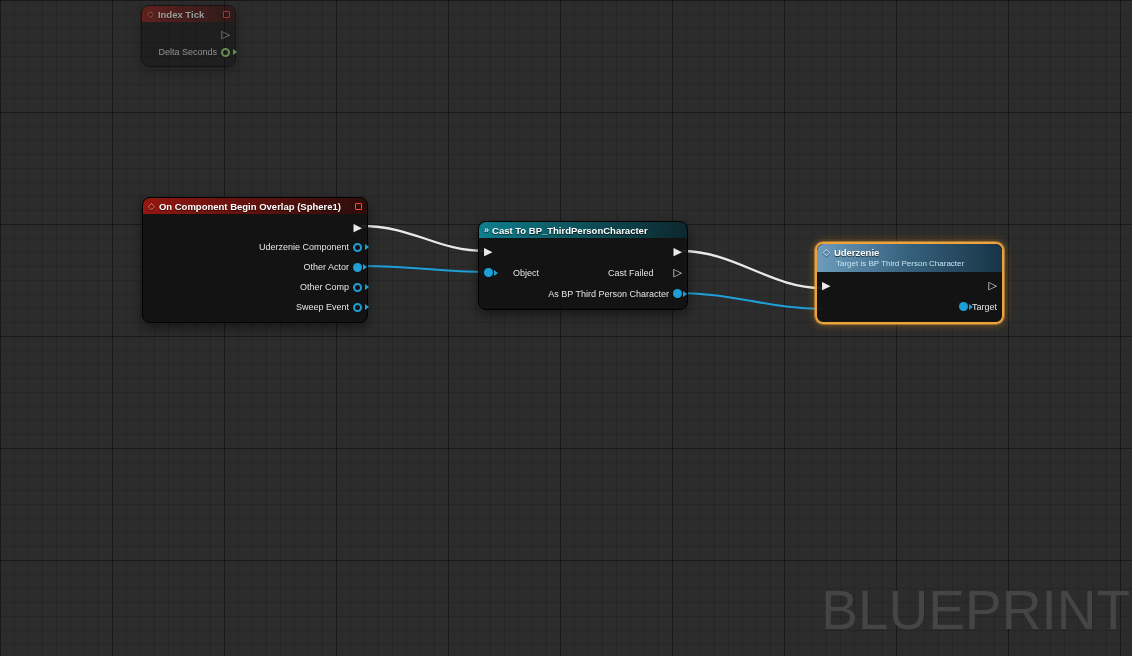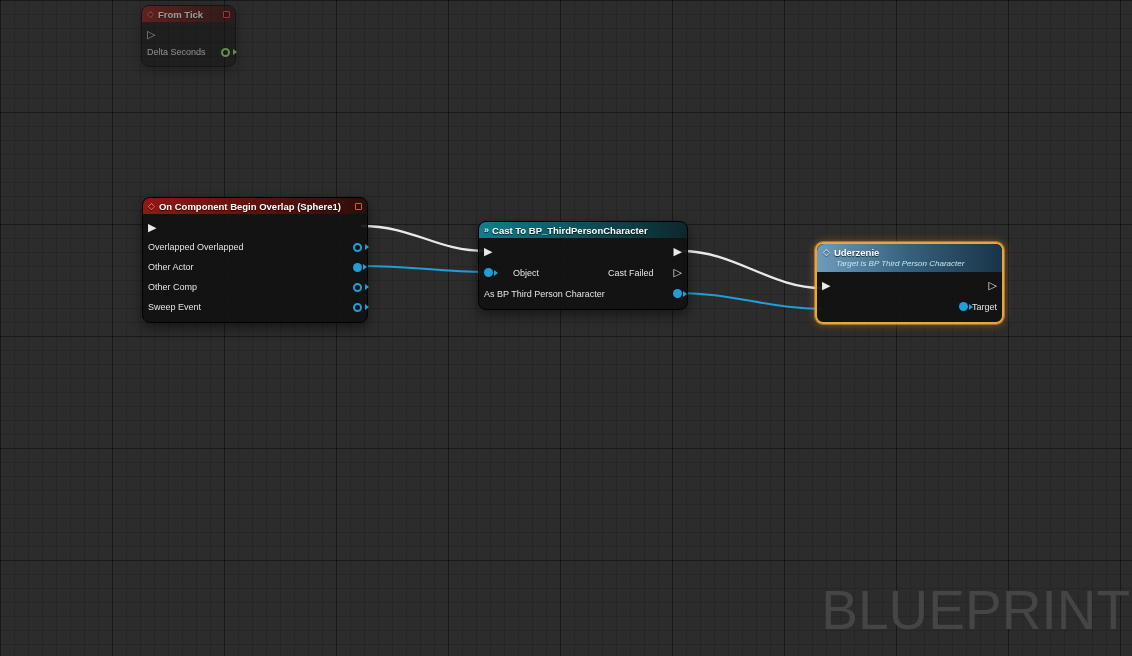--- a/index.html
+++ b/index.html
@@ -25,35 +25,35 @@
 
   .hdr{display:flex;align-items:center;gap:4px;padding:2px 5px;min-height:16px;
     border-radius:7px 7px 0 0;color:#fff;font-weight:bold;font-size:9.5px;
     text-shadow:0 1px 1px rgba(0,0,0,.75)}
   .hdr-red{background:linear-gradient(90deg,#931712 0%,#5a120d 55%,rgba(48,12,9,.88) 100%)}
   .hdr-teal{background:linear-gradient(90deg,#0f7f8d 0%,#0d4750 60%,rgba(12,42,48,.88) 100%)}
   .hdr-fn{display:block;padding:3px 6px 4px;border-radius:7px 7px 0 0;
     background:linear-gradient(90deg,#6d9cbd 0%,#35607c 50%,rgba(25,55,75,.92) 100%)}
   .hdr-fn .trow{display:flex;align-items:center;gap:4px;font-weight:bold;font-size:9.5px;color:#fff;
     text-shadow:0 1px 1px rgba(0,0,0,.7)}
-  .subtitle{font-style:italic;font-size:8px;color:#c4e4f2;margin-left:13px;margin-top:1px}
+  .subtitle{font-size:8px;color:#c4e4f2;margin-left:13px;margin-top:1px}
 
   .hicon{font-size:9px;line-height:1}
   .hicon.ev{color:#ff9a8a}
   .hicon.cast{color:#cdeffb;letter-spacing:-1px}
   .hicon.fn{color:#e6f3ff}
 
   .delegate{margin-left:auto;width:7px;height:7px;border:1.5px solid #ff4545;border-radius:1px;
     background:rgba(60,0,0,.4)}
 
   .body{padding:3px 0 5px}
   .prow{display:flex;align-items:center;height:20px;padding:0 5px;gap:4px}
   .prow.h21{height:21px}
   .prow.h18{height:18px}
-  .prow.out{justify-content:space-between}
+  .prow.out{justify-content:flex-end}
   .prow.in{justify-content:flex-end}
   .prow.both{justify-content:space-between}
   .lgroup,.rgroup{display:flex;align-items:center;gap:20px}
   .plabel{color:#e4e4e4;white-space:nowrap}
 
   .exec{display:inline-block;line-height:1;font-size:11px;color:#eaeaea;
     font-family:"DejaVu Sans",sans-serif}
   .exec.solid::before{content:"▶"}
   .exec.hollow::before{content:"▷"}
 
@@ -78,21 +78,21 @@
   <svg class="wires" viewBox="0 0 1132 656">
     <path d="M 361 226 C 415 226 435 251 486 251" fill="none" stroke="#e9e9e9" stroke-width="2.3"></path>
     <path d="M 361 266 C 415 266 438 272 487 272" fill="none" stroke="#1f9fd8" stroke-width="2"></path>
     <path d="M 681 251 C 735 251 770 288 822 288" fill="none" stroke="#e9e9e9" stroke-width="2.3"></path>
     <path d="M 679 293 C 733 293 770 309 823 309" fill="none" stroke="#1f9fd8" stroke-width="2"></path>
   </svg>
 
   <div class="node dim" style="left:141px;top:5px;width:95px;">
     <div class="hdr hdr-red">
       <span class="hicon ev">◇</span>
-      <span>From Tick</span>
+      <span>Index Tick</span>
       <span class="delegate"></span>
     </div>
     <div class="body">
       <div class="prow out h18">
         <span class="exec hollow"></span>
       </div>
       <div class="prow out h18">
         <span class="plabel">Delta Seconds</span>
         <span class="pin ring c-float"></span>
       </div>
@@ -103,21 +103,21 @@
     <div class="hdr hdr-red">
       <span class="hicon ev">◇</span>
       <span>On Component Begin Overlap (Sphere1)</span>
       <span class="delegate"></span>
     </div>
     <div class="body">
       <div class="prow out">
         <span class="exec solid"></span>
       </div>
       <div class="prow out">
-        <span class="plabel">Overlapped Overlapped</span>
+        <span class="plabel">Uderzenie Component</span>
         <span class="pin ring c-blue"></span>
       </div>
       <div class="prow out">
         <span class="plabel">Other Actor</span>
         <span class="pin fill c-blue"></span>
       </div>
       <div class="prow out">
         <span class="plabel">Other Comp</span>
         <span class="pin ring c-blue"></span>
       </div>

